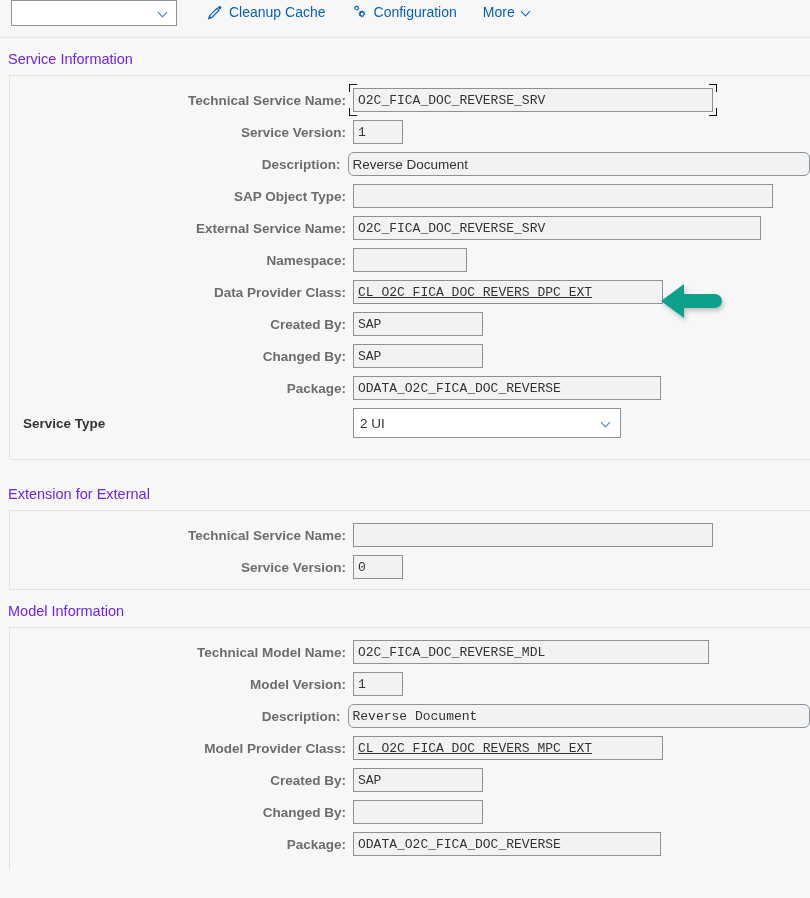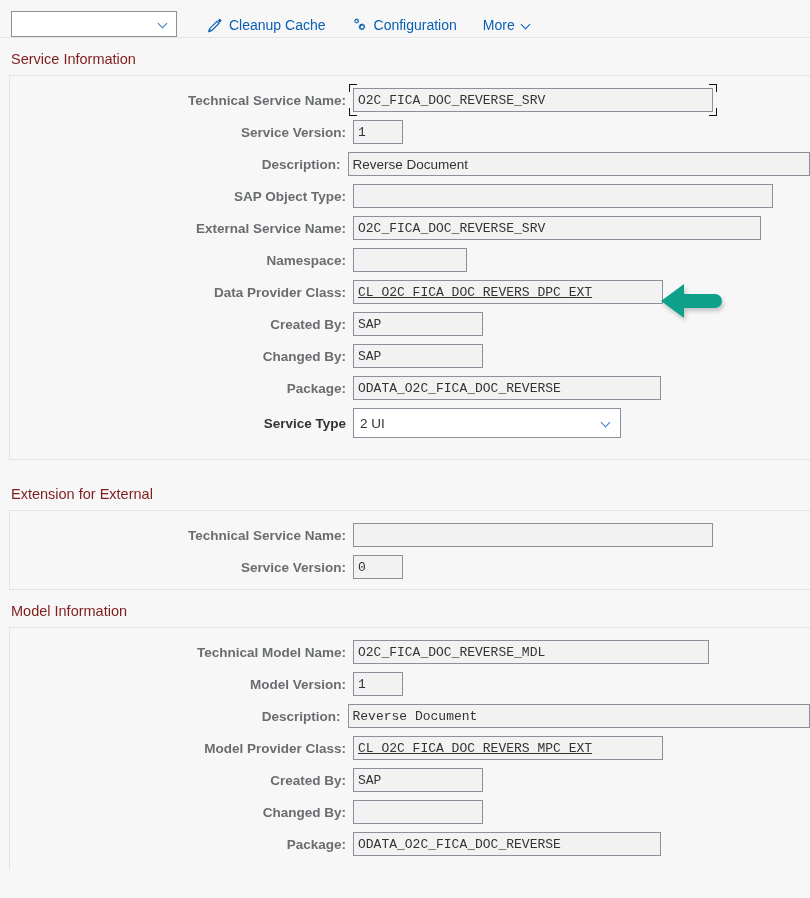--- a/index.html
+++ b/index.html
@@ -16,21 +16,21 @@
     color: #333333;
     position: relative;
   }
 
   
   .toolbar {
     height: 38px;
     background: #f7f7f7;
     border-bottom: 1px solid #e5e5e5;
     display: flex;
-    align-items: flex-end;
+    align-items: flex-start;
     padding: 0 0 0 11px;
     box-sizing: border-box;
   }
   .tb-select {
     width: 166px;
     height: 26px;
     border: 1px solid #89919a;
     background: #ffffff;
     display: flex;
     align-items: center;
@@ -80,22 +80,23 @@
   }
   .tb-btn svg { display: block; }
   .tb-btn .chev::before { border-color: #0a5fb4; }
 
   
   .content {
     padding: 0;
   }
   .section-title {
     font-size: 14.5px;
-    color: #7f1d1d;
-    padding: 13px 0 8px 11px;
+    color: #6d28d9;
+    padding: 13px 0 8px 2px;
+    margin-left: 6px;
   }
   .panel {
     border: 1px solid #e3e3e3;
     border-right: none;
     background: #f7f7f7;
     margin-left: 9px;
     box-sizing: border-box;
     position: relative;
   }
   .panel.p1 { height: 385px; }
@@ -112,21 +113,21 @@
     width: 343px;
     text-align: right;
     padding-right: 7px;
     color: #6a6d70;
     font-size: 13.5px;
     box-sizing: border-box;
     white-space: nowrap;
     font-weight: bold;
   }
   .row .label.left-label {
-    text-align: right;
+    text-align: left;
     padding-left: 13px;
     color: #333333;
   }
 
   .fld {
     height: 24px;
     border: 1px solid #89919a;
     background: #f2f2f2;
     box-sizing: border-box;
     display: flex;
@@ -141,21 +142,21 @@
   .fld.sans {
     font-family: "Liberation Sans", sans-serif;
     font-size: 13.5px;
   }
   .fld.link span {
     text-decoration: underline;
   }
   
   .w-360 { width: 360px; }
   .w-50  { width: 50px;  }
-  .w-clip{ width: 470px; }
+  .w-clip{ width: 470px; border-radius: 6px; }
   .w-420 { width: 420px; }
   .w-408 { width: 408px; }
   .w-114 { width: 114px; }
   .w-310 { width: 310px; }
   .w-130 { width: 130px; }
   .w-308 { width: 308px; }
   .w-330 { width: 356px; }
   .w-360e{ width: 360px; }
 
   

